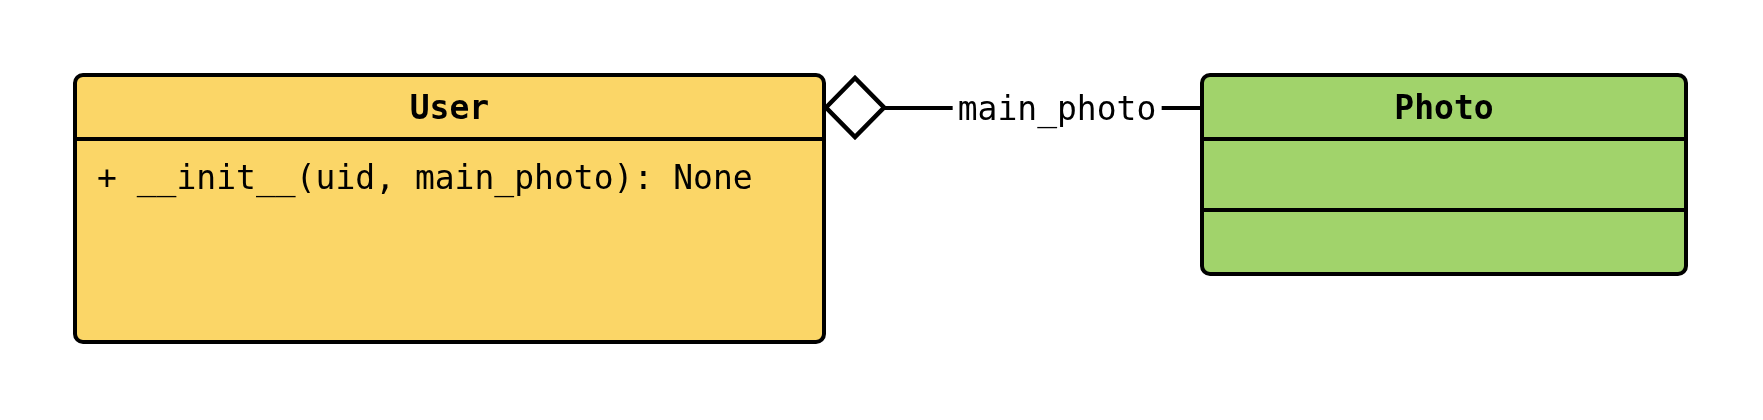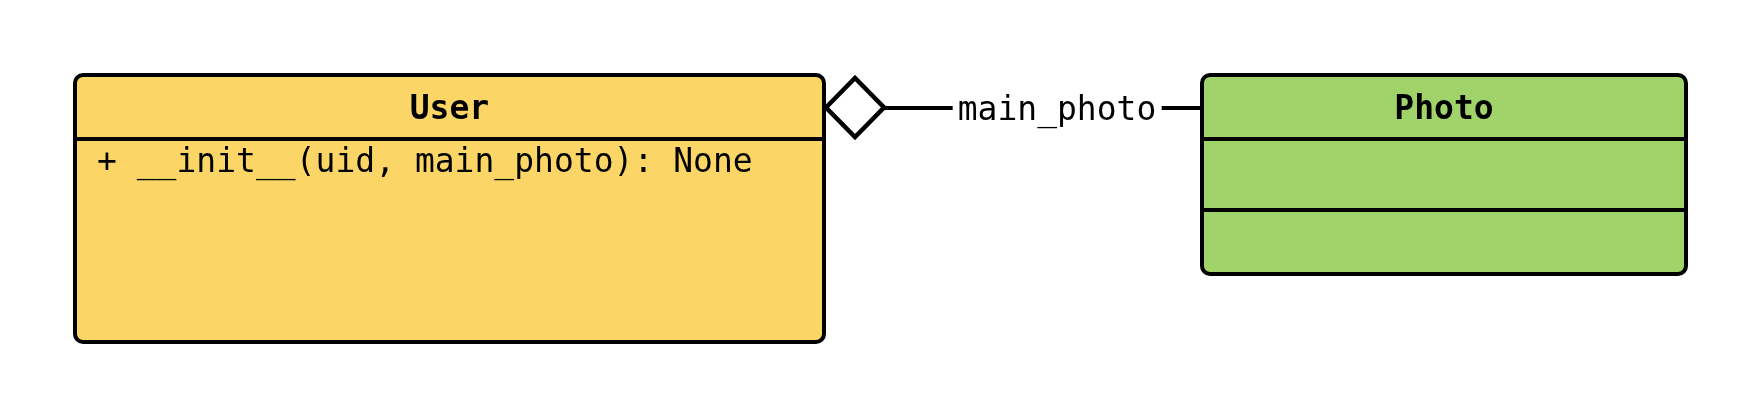--- a/index.html
+++ b/index.html
@@ -29,21 +29,21 @@
   }
   .compartment.attrs,
   .compartment.methods{border-top:4px solid #000;}
   .compartment.attrs{
     flex:1;
     display:flex;flex-direction:column;justify-content:center;
     padding-left:20px;
     line-height:35px;
   }
   .compartment.methods{
-    display:flex;align-items:flex-start;
+    display:flex;align-items:center;
     padding-left:20px;
   }
   .user .compartment.methods{height:77px;}
   .photo .compartment.methods{height:64px;}
   .attr-line b, .attr-line .type-bold{font-weight:bold;}
   .diamond-svg{
     position:absolute;
     left:823px;top:75px;
     width:64px;height:65px;
     z-index:1;

